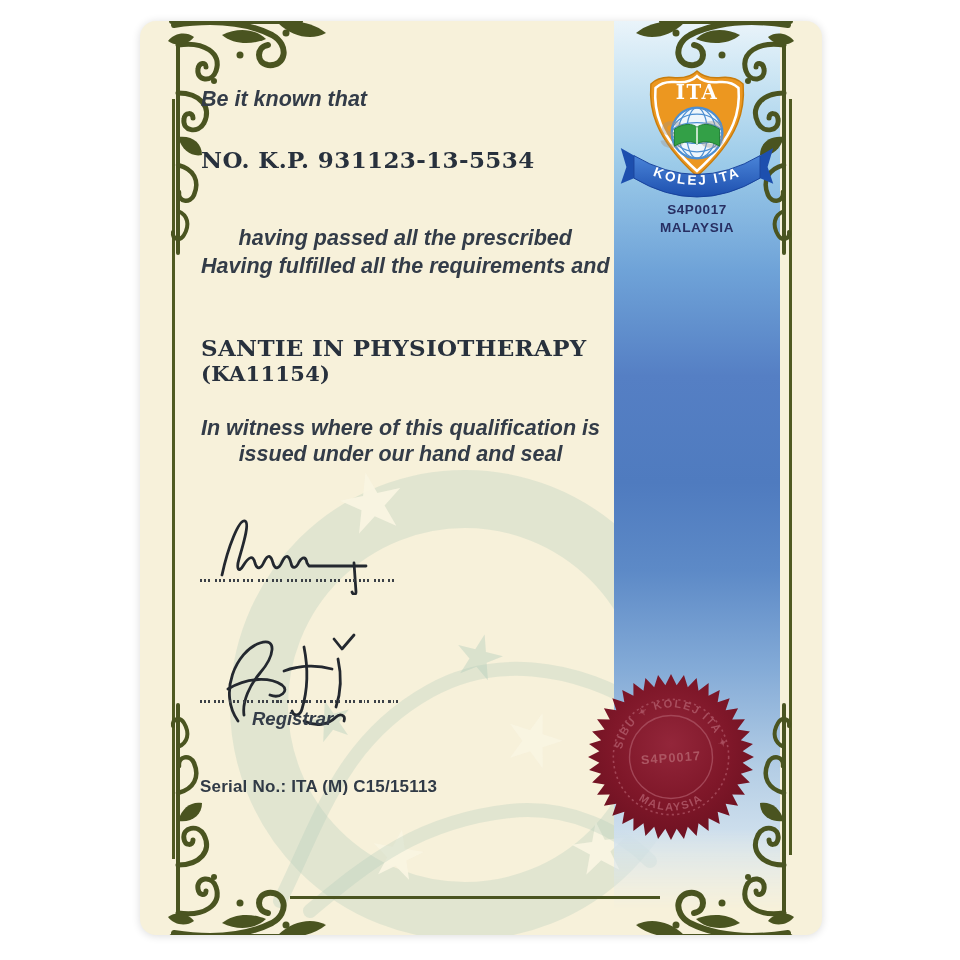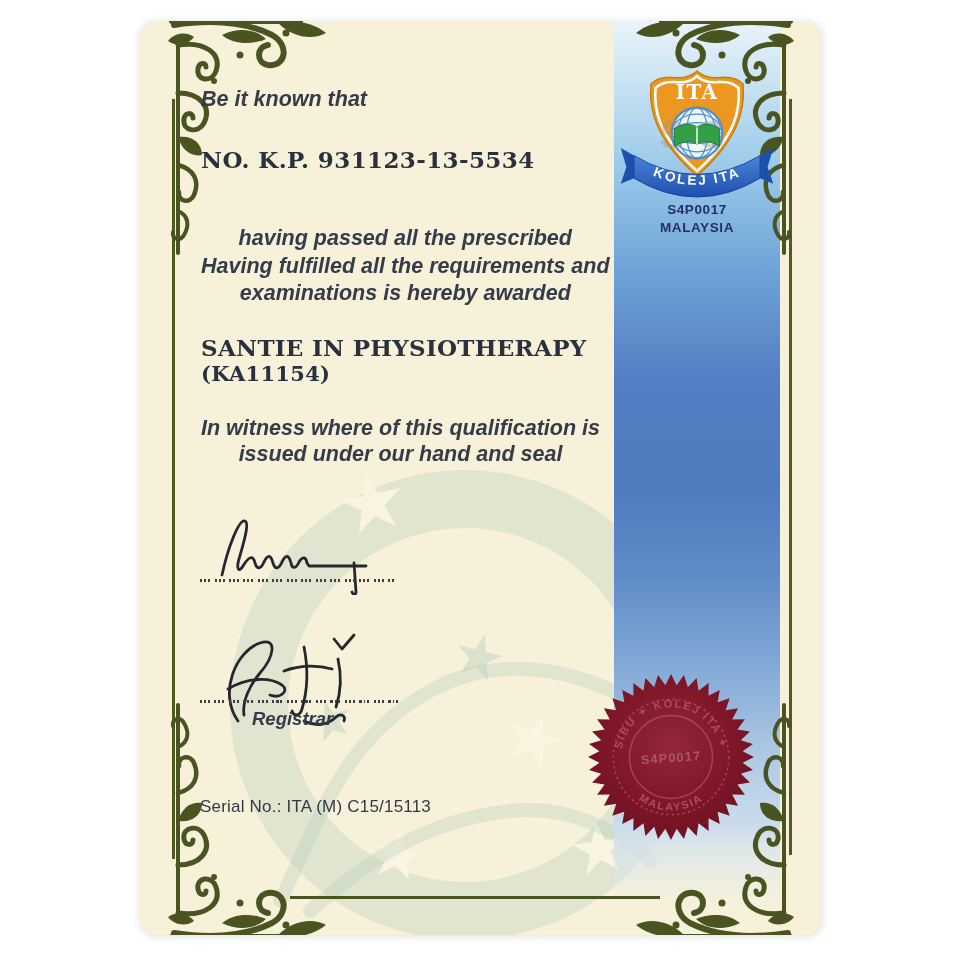--- a/index.html
+++ b/index.html
@@ -42,21 +42,21 @@
   .body-para{left:61px;top:204px;font-size:21.5px;line-height:27.5px;}
   .award-block{left:61px;top:314px;font-family:"DejaVu Serif",serif;font-weight:bold;color:var(--heading-ink);letter-spacing:0.3px;}
   .award-title{font-size:23px;line-height:26px;}
   .award-code{font-size:21px;line-height:25px;}
   .witness{left:61px;top:395px;font-size:21.5px;line-height:25.8px;}
   .sig{position:absolute;z-index:6;}
   .sig path{fill:none;stroke:#23282f;stroke-width:2.8;stroke-linecap:round;stroke-linejoin:round;}
   .dotline{position:absolute;z-index:6;height:3px;
     background:repeating-linear-gradient(90deg,#3c4147 0 2px,transparent 2px 4px,#3c4147 4px 6px,transparent 6px 8px,#3c4147 8px 10px,transparent 10px 14.5px);}
   .sign-label{font-size:18.5px;}
-  .serial{left:60px;top:776px;font-weight:normal;font-size:17px;color:#303a46;letter-spacing:0.2px;}
+  .serial{left:60px;top:756px;font-weight:bold;font-size:17px;color:#303a46;letter-spacing:0.2px;}
   
   .logo-svg{position:absolute;left:477px;top:48px;width:160px;z-index:7;}
   .band-codes{position:absolute;left:474px;top:180px;width:166px;text-align:center;z-index:7;
     font-weight:bold;font-size:13.5px;line-height:17.5px;letter-spacing:0.6px;color:var(--logo-navy);}
   
   .seal-svg{position:absolute;left:445px;top:650px;width:172px;height:172px;z-index:8;}
   .seal-arc{font-weight:bold;font-size:11px;letter-spacing:1.6px;fill:var(--seal-emboss);font-family:"Liberation Sans",sans-serif;}
   .seal-center{font-weight:bold;font-size:12.5px;letter-spacing:1.2px;fill:#ad5663;font-family:"Liberation Sans",sans-serif;}
 </style>
 </head>
@@ -175,21 +175,20 @@
 
     <div class="txt italicized intro">Be it known that</div>
 
     <div class="txt name-block">
       <span class="line">NO. K.P. 931123-13-5534</span>
     </div>
 
     <div class="txt italicized body-para">
       <span class="line">having passed all the prescribed</span>
       <span class="line">Having fulfilled all the requirements and</span>
-      <span class="line">examinations is hereby awarded</span>
     </div>
 
     <div class="txt award-block">
       <span class="line award-title">SANTIE IN PHYSIOTHERAPY</span>
       <span class="line award-code">(KA11154)</span>
     </div>
 
     <div class="txt italicized witness">
       <span class="line">In witness where of this qualification is</span>
       <span class="line">issued under our hand and seal</span>

